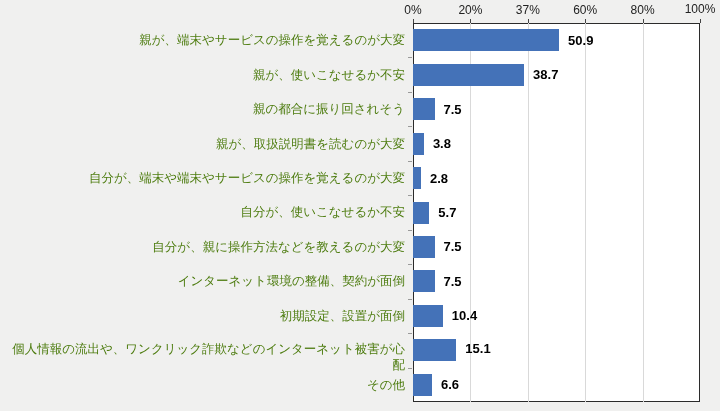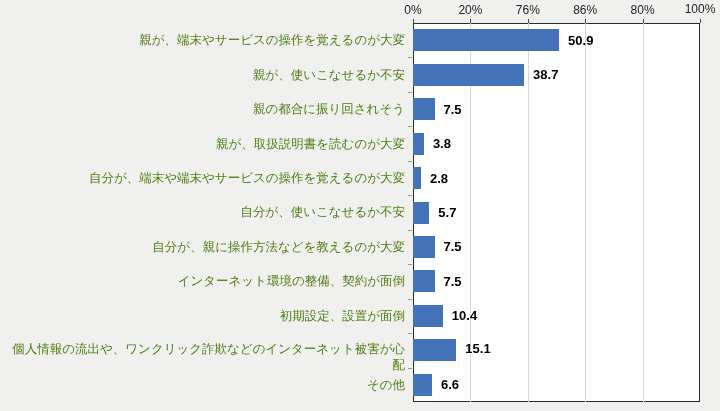--- a/index.html
+++ b/index.html
@@ -76,23 +76,23 @@
   <div class="plot" id="plot-area" style="left: 413px; top: 23px; width: 287px; height: 379px;"></div>
 <div class="gridline" style="left: 470.4px; top: 23px; height: 379px;"></div>
     <div class="gridline" style="left: 527.8px; top: 23px; height: 379px;"></div>
     <div class="gridline" style="left: 585.2px; top: 23px; height: 379px;"></div>
     <div class="gridline" style="left: 642.6px; top: 23px; height: 379px;"></div>
     <div class="tick-top" style="left: 413px; top: 19px;"></div>
     <div class="xtick-label" style="left: 413px; top: 3px;">0%</div>
     <div class="tick-top" style="left: 470.4px; top: 19px;"></div>
     <div class="xtick-label" style="left: 470.4px; top: 3px;">20%</div>
     <div class="tick-top" style="left: 527.8px; top: 19px;"></div>
-    <div class="xtick-label" style="left: 527.8px; top: 3px;">76%</div>
+    <div class="xtick-label" style="left: 527.8px; top: 3px;">37%</div>
     <div class="tick-top" style="left: 585.2px; top: 19px;"></div>
-    <div class="xtick-label" style="left: 585.2px; top: 3px;">86%</div>
+    <div class="xtick-label" style="left: 585.2px; top: 3px;">60%</div>
     <div class="tick-top" style="left: 642.6px; top: 19px;"></div>
     <div class="xtick-label" style="left: 642.6px; top: 3px;">80%</div>
     <div class="tick-top" style="left: 700px; top: 19px;"></div>
     <div class="xtick-label" style="left: 700px; top: 2px;">100%</div>
     <div class="tick-left" style="left: 408px; top: 57.4545px;"></div>
     <div class="tick-left" style="left: 408px; top: 91.9091px;"></div>
     <div class="tick-left" style="left: 408px; top: 126.364px;"></div>
     <div class="tick-left" style="left: 408px; top: 160.818px;"></div>
     <div class="tick-left" style="left: 408px; top: 195.273px;"></div>
     <div class="tick-left" style="left: 408px; top: 229.727px;"></div>

